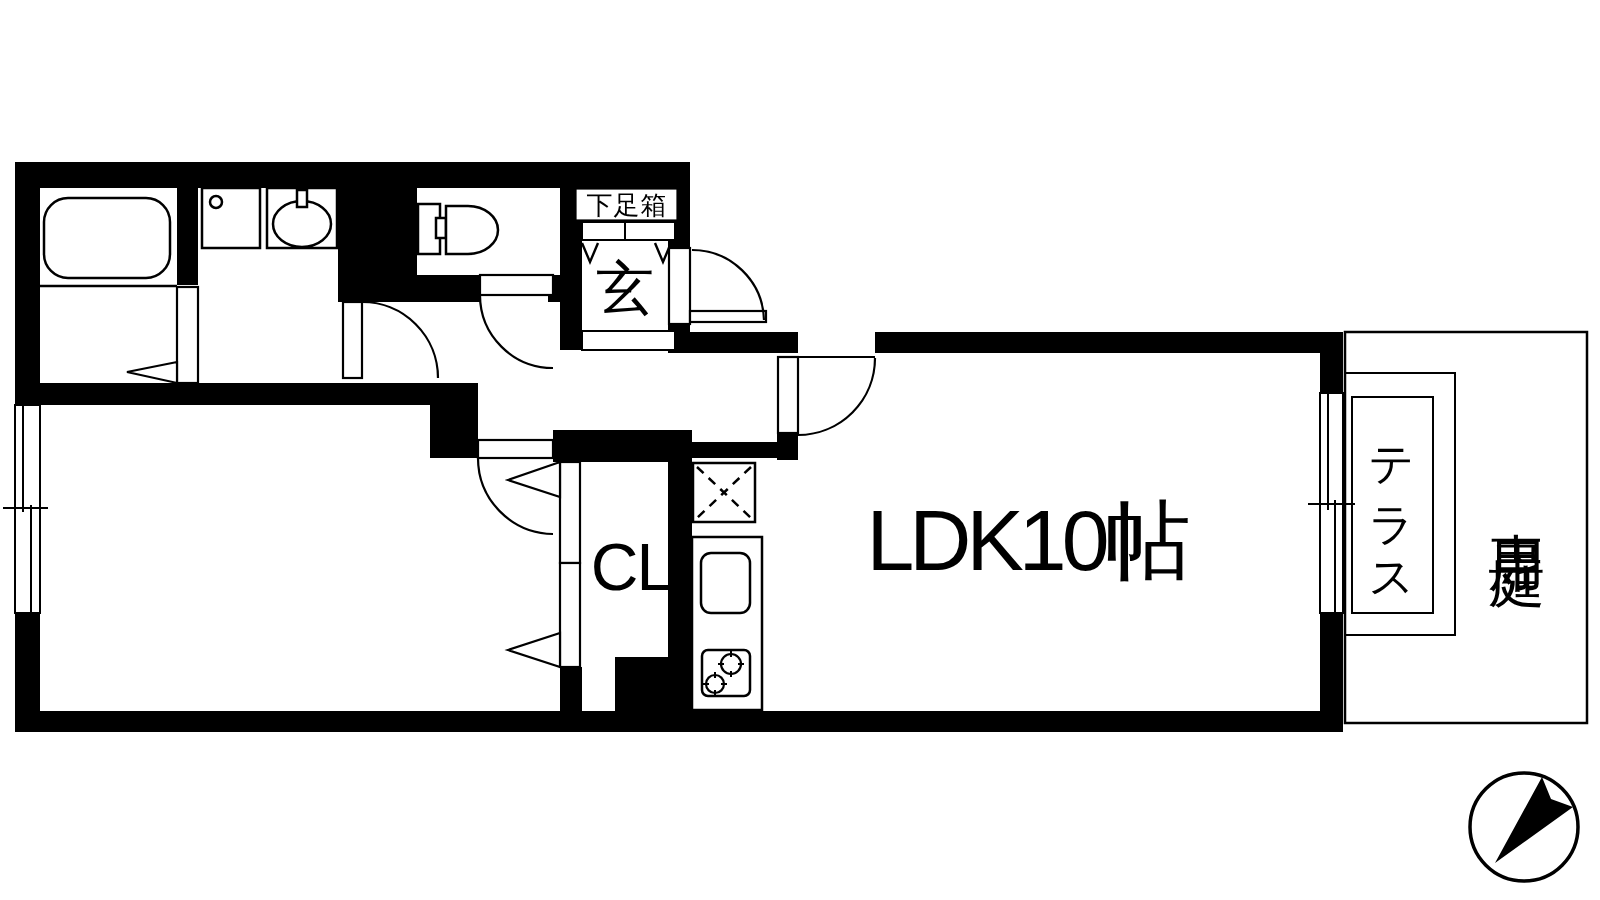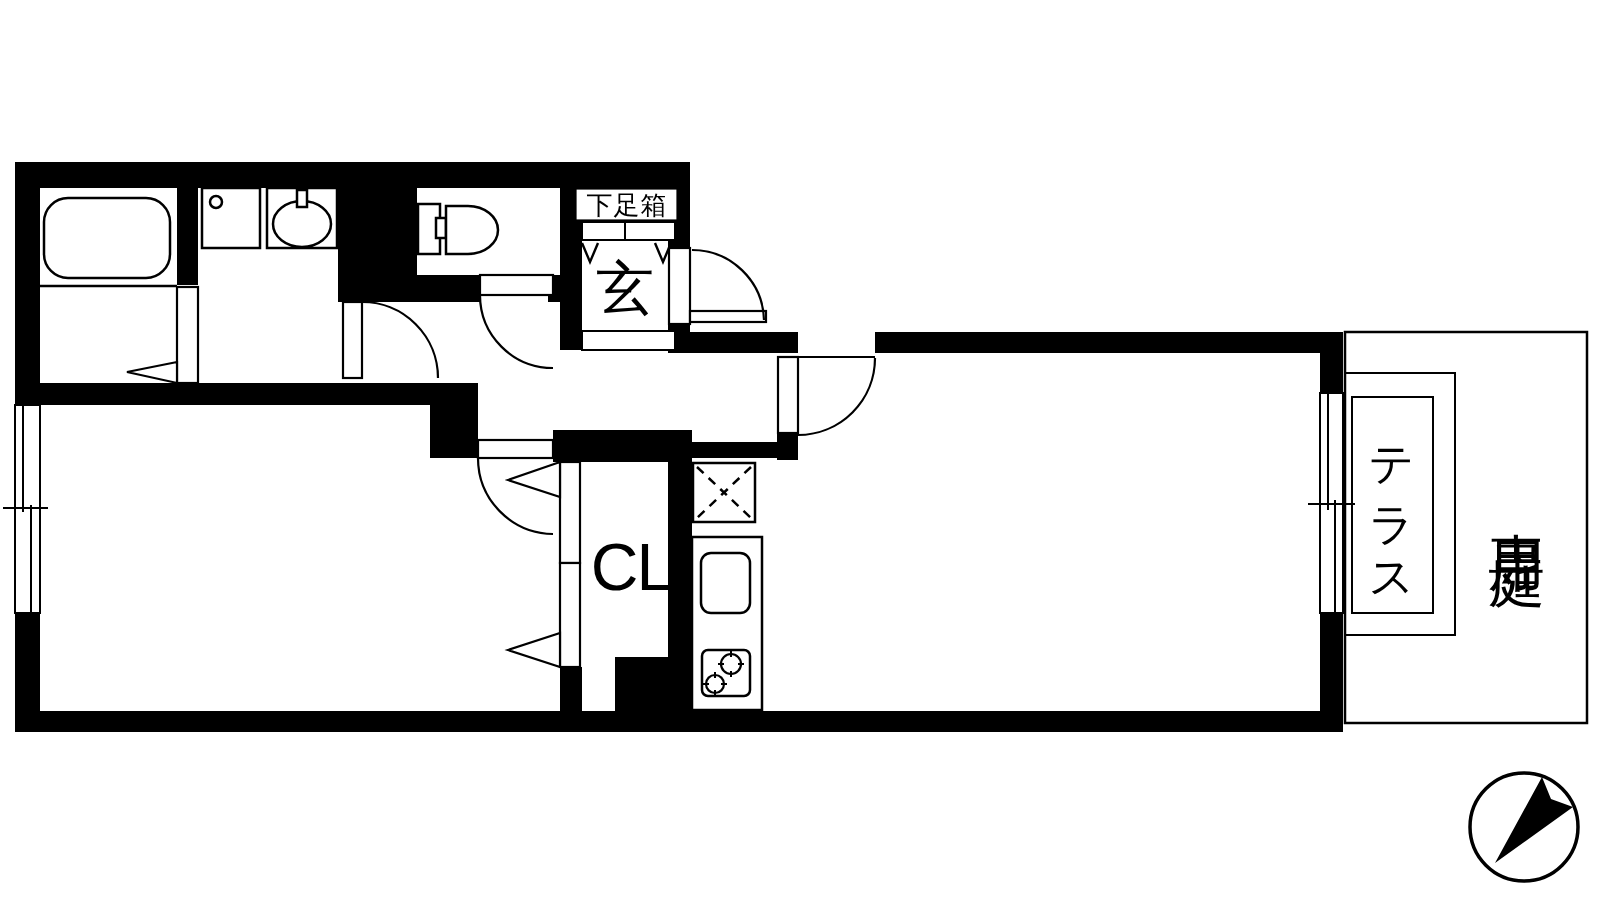--- a/index.html
+++ b/index.html
@@ -157,18 +157,19 @@
     <rect x="1345" y="373" width="110" height="262" stroke-width="2"></rect>
     <rect x="1352" y="397" width="81" height="216" stroke-width="2"></rect>
   </g>
 
   <g>
     <circle cx="1524" cy="827" r="54" fill="#ffffff" stroke="#000" stroke-width="3.5"></circle>
     <polygon points="1542,777 1551,799 1573,807 1495,863" fill="#000000"></polygon>
   </g>
 </svg>
 
+  <div class="lbl lbl-ldk">LDK10帖</div>
   <div class="lbl lbl-cl">CL</div>
   <div class="lbl lbl-gen">玄</div>
   <div class="lbl lbl-shoe">下足箱</div>
   <div class="lbl v lbl-terrace">テラス</div>
   <div class="lbl v lbl-garden">専用庭</div>
 </div>
 
 </body></html>

